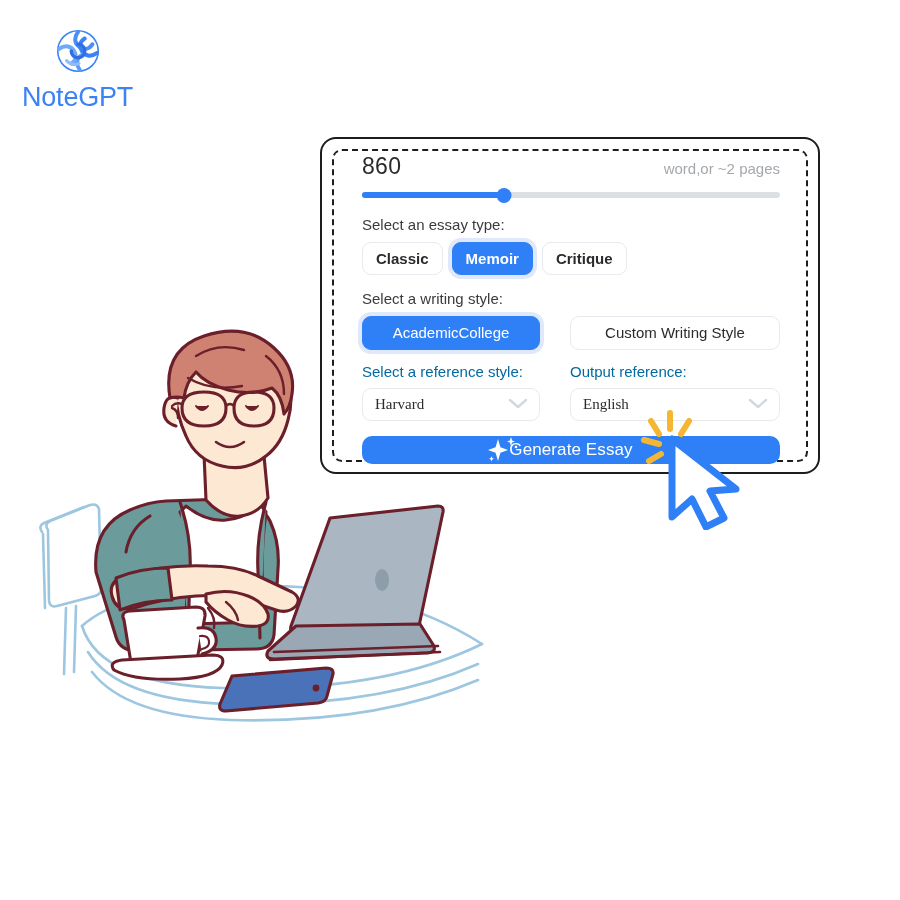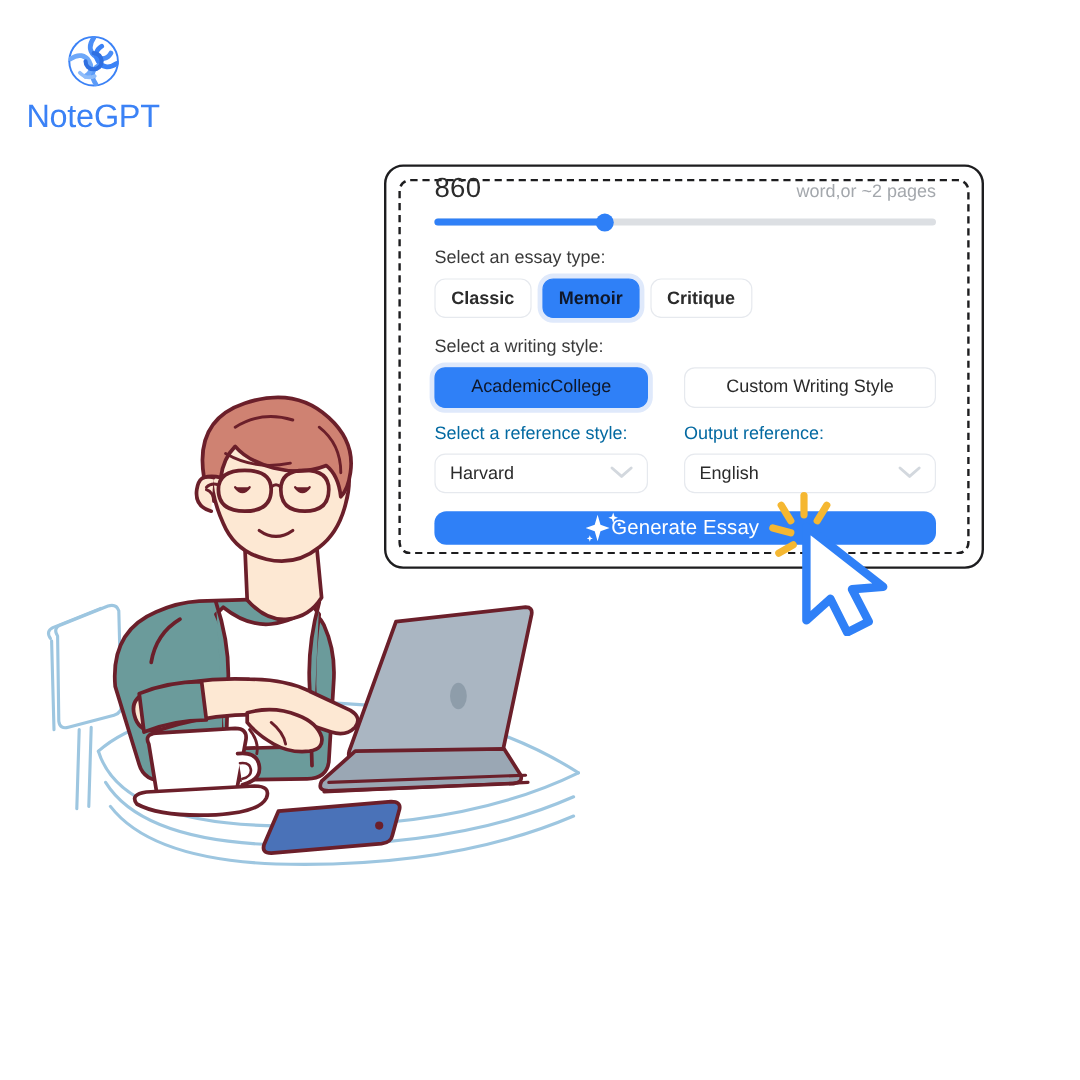--- a/index.html
+++ b/index.html
@@ -22,59 +22,59 @@
   
   #panel{
     position:absolute;left:320px;top:137px;width:500px;height:337px;
     background:#fff;border:2px solid #1d1d1f;border-radius:16px;box-sizing:border-box;
   }
   #panel-dash{
     position:absolute;left:10px;top:10px;right:10px;bottom:10px;
     border:2px dashed #1d1d1f;border-radius:10px;box-sizing:border-box;
     pointer-events:none;
   }
-  #panel-inner{position:absolute;left:40px;top:4px;right:38px;}
+  #panel-inner{position:absolute;left:40px;top:14px;right:38px;}
 
   .wc-row{display:flex;align-items:baseline;justify-content:space-between;}
   .wc-value{font-size:23px;color:#2b2b2b;letter-spacing:.3px;}
   .wc-hint{font-size:15px;color:#a4a8ad;}
 
   .slider{position:relative;margin-top:9px;height:12px;}
   .slider .track{position:absolute;left:0;right:0;top:3px;height:6px;border-radius:3px;background:#dcdfe3;}
   .slider .fill{position:absolute;left:0;top:3px;height:6px;border-radius:3px;background:#2f80f7;}
   .slider .thumb{position:absolute;top:-1px;width:15px;height:15px;border-radius:50%;
     background:#2f80f7;transform:translateX(-50%);}
 
   .field-label{font-size:15px;color:#3b3b3b;margin-top:15px;}
 
   .chip-row{display:flex;gap:9px;margin-top:9px;align-items:center;font-weight:bold;}
   .chip{
     font-size:15px;color:#2b2b2b;background:#fff;
     border:1px solid #e6e9ee;border-radius:9px;padding:7px 13px;
     white-space:nowrap;line-height:1.15;box-sizing:border-box;
   }
   .chip.sel{
-    background:#2f80f7;color:#0f172a;border-color:#2f80f7;border-radius:9px;
+    background:#2f80f7;color:#ffffff;border-color:#2f80f7;border-radius:9px;
     box-shadow:0 0 0 4px #dfe9fb;
   }
 
   .two-col{display:flex;gap:30px;margin-top:9px;}
   .col{flex:1;min-width:0;}
   .col.left{max-width:178px;}
 
   .chip.wide{display:inline-block;width:100%;text-align:center;box-sizing:border-box;}
 
   .sublabel{font-size:15px;color:#0369a1;margin-top:13px;}
 
   .select{
     margin-top:8px;position:relative;
     border:1px solid #e6e9ee;border-radius:9px;background:#fff;
     height:33px;display:flex;align-items:center;padding:0 12px;box-sizing:border-box;
   }
-  .select .val{font-size:15px;color:#2b2b2b;}
+  .select .val{font-size:15px;color:#2b2b2b;font-family:Liberation Serif, serif;}
   .select .chev{position:absolute;right:11px;top:50%;transform:translateY(-50%);}
 
   .gen-btn{
     margin-top:15px;background:#2f80f7;border-radius:10px;height:28px;
     display:flex;align-items:center;justify-content:center;gap:4px;position:relative;
   }
   .gen-btn .txt{font-size:17px;color:#fff;letter-spacing:.1px;}
   .gen-btn .spark{position:absolute;left:122px;top:50%;transform:translateY(-50%);}
 
   

